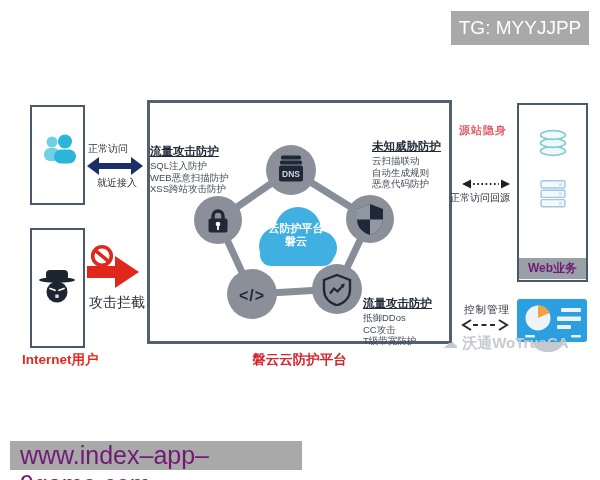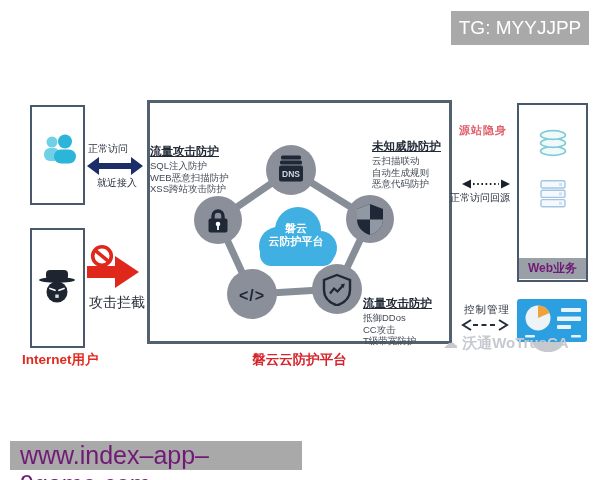--- a/index.html
+++ b/index.html
@@ -123,22 +123,22 @@
 
   <svg class="abs" id="cloud-svg" width="96" height="66" viewBox="0 0 96 66">
     <g fill="#40b0e2">
       <circle cx="30" cy="42" r="19"></circle>
       <circle cx="50" cy="26" r="23"></circle>
       <circle cx="72" cy="44" r="17"></circle>
       <rect x="12" y="40" width="74" height="22" rx="11"></rect>
     </g>
   </svg>
   <div class="abs" id="cloud-text">
+    <div>云防护平台</div>
     <div>磐云</div>
-    <div>云防护平台</div>
   </div>
 
   <div class="abs node" id="node-dns">
     <svg width="34" height="34" viewBox="0 0 34 34">
       <rect x="7" y="2.5" width="20" height="4" rx="1.5" fill="#1f2836"></rect>
       <rect x="6" y="7.5" width="22" height="4" rx="1.5" fill="#1f2836"></rect>
       <rect x="5" y="12.5" width="24" height="16" rx="2" fill="#1f2836"></rect>
       <text x="17" y="24" font-size="8.5" font-weight="bold" fill="#cfd5dc" text-anchor="middle">DNS</text>
     </svg>
   </div>

